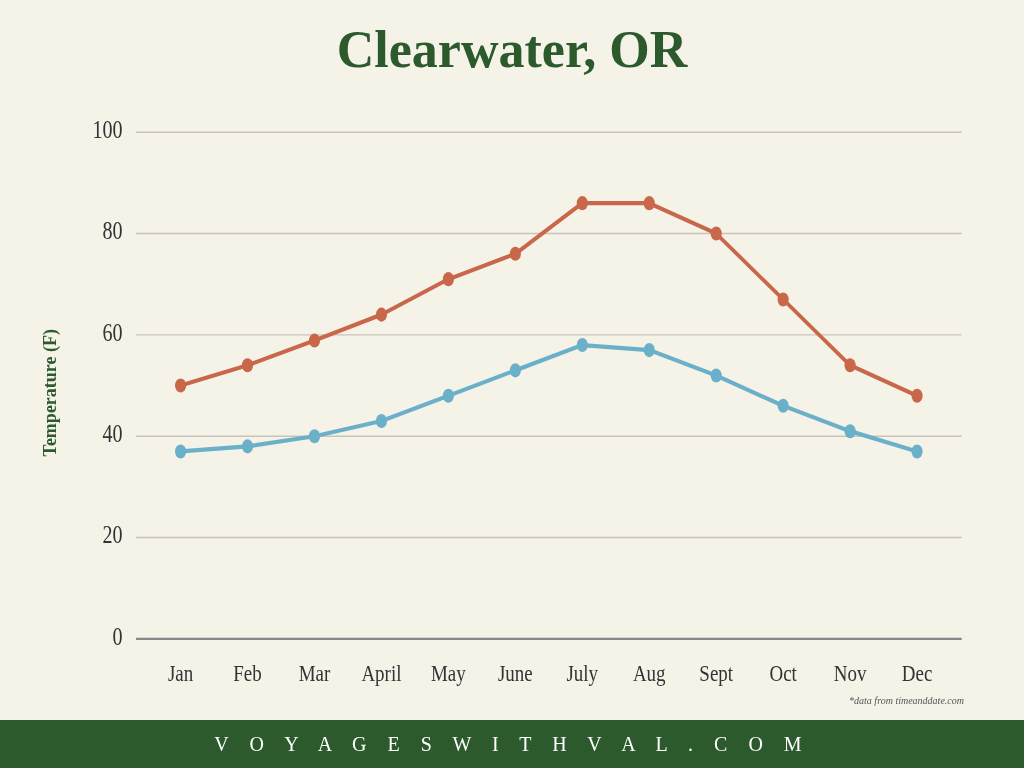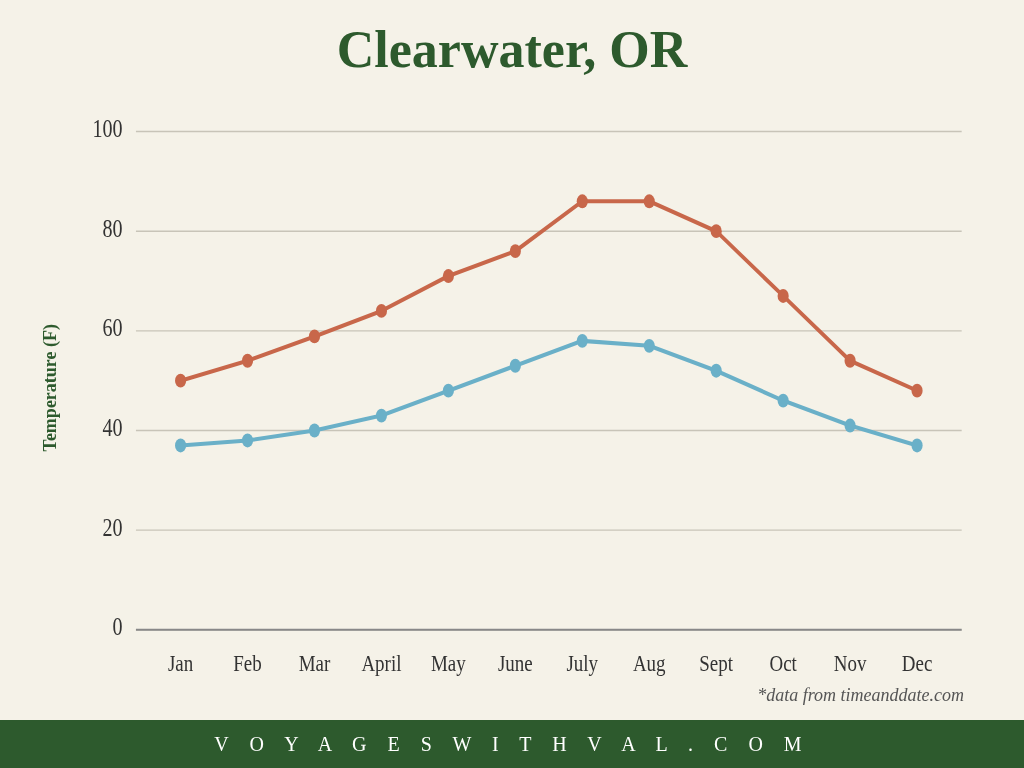--- a/index.html
+++ b/index.html
@@ -48,21 +48,21 @@
       flex: 1;
       height: 100%;
       position: relative;
     }
     svg.chart-svg {
       width: 100%;
       height: 100%;
     }
     .data-source {
       text-align: right;
-      font-size: 18px;
+      font-size: 10px;
       color: #555;
       width: 100%;
       padding-right: 20px;
       padding-bottom: 4px;
       font-style: italic;
     }
     .footer {
       background: #2d5a2d;
       width: 100%;
       height: 48px;

